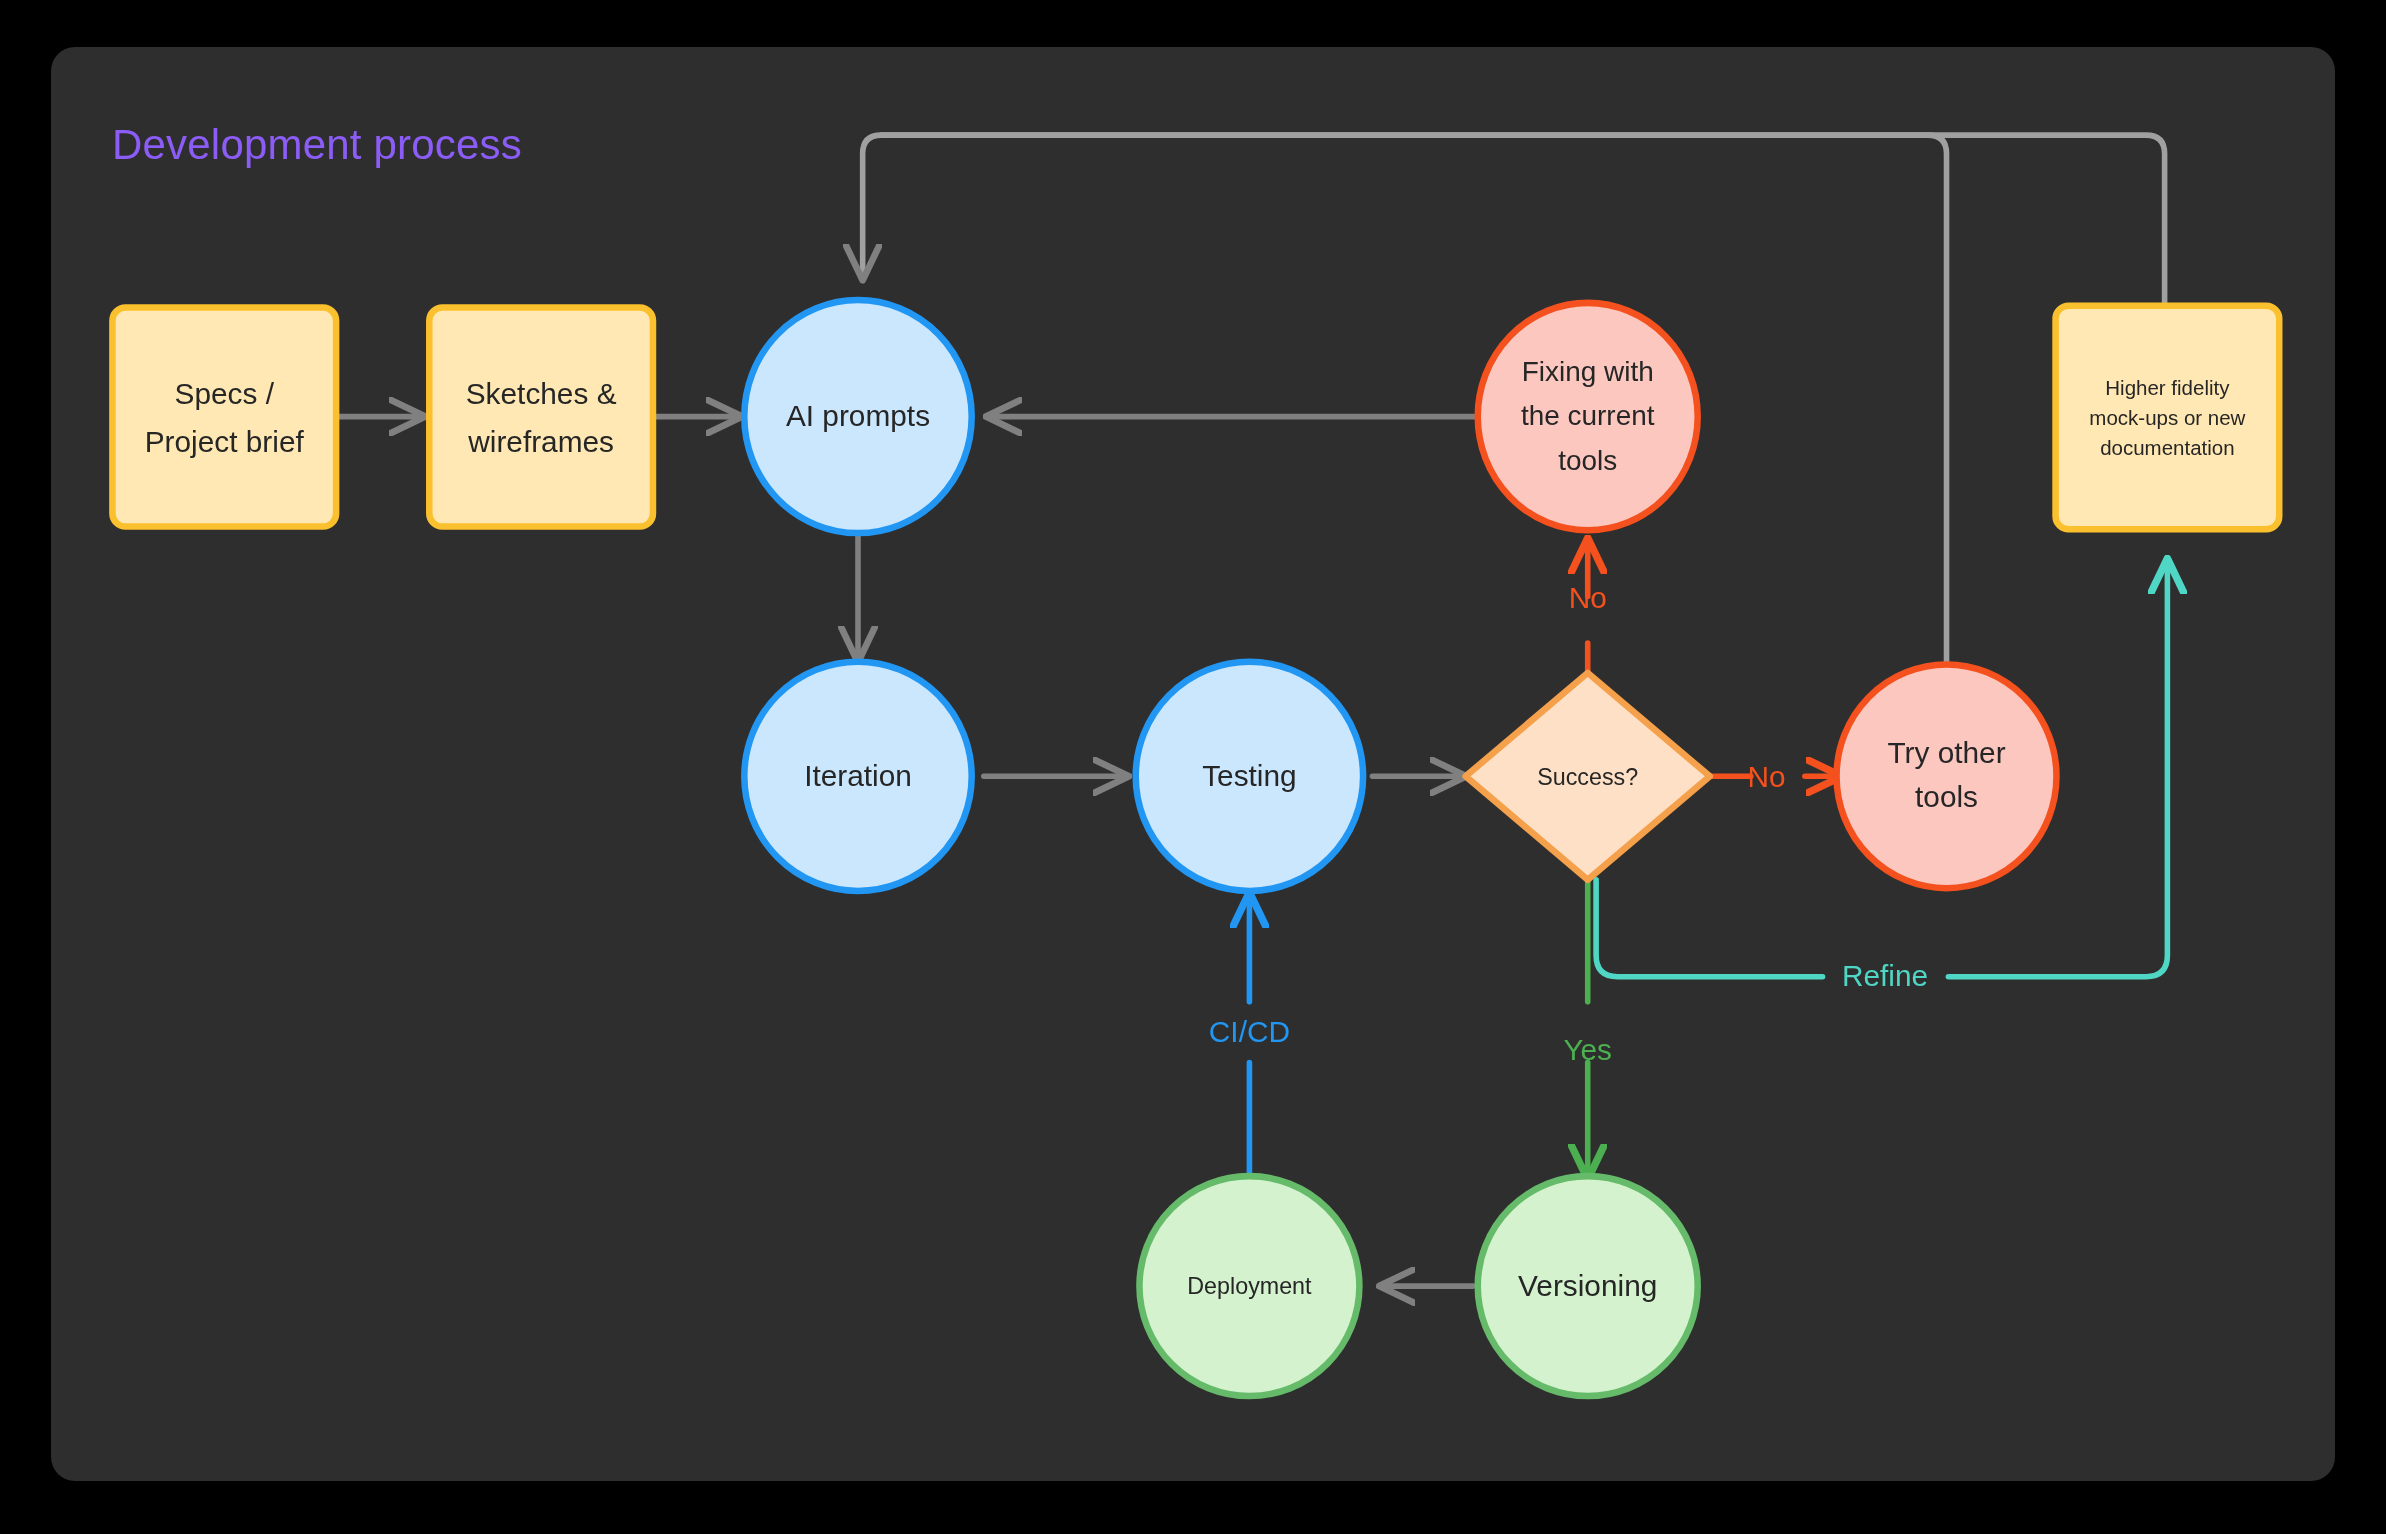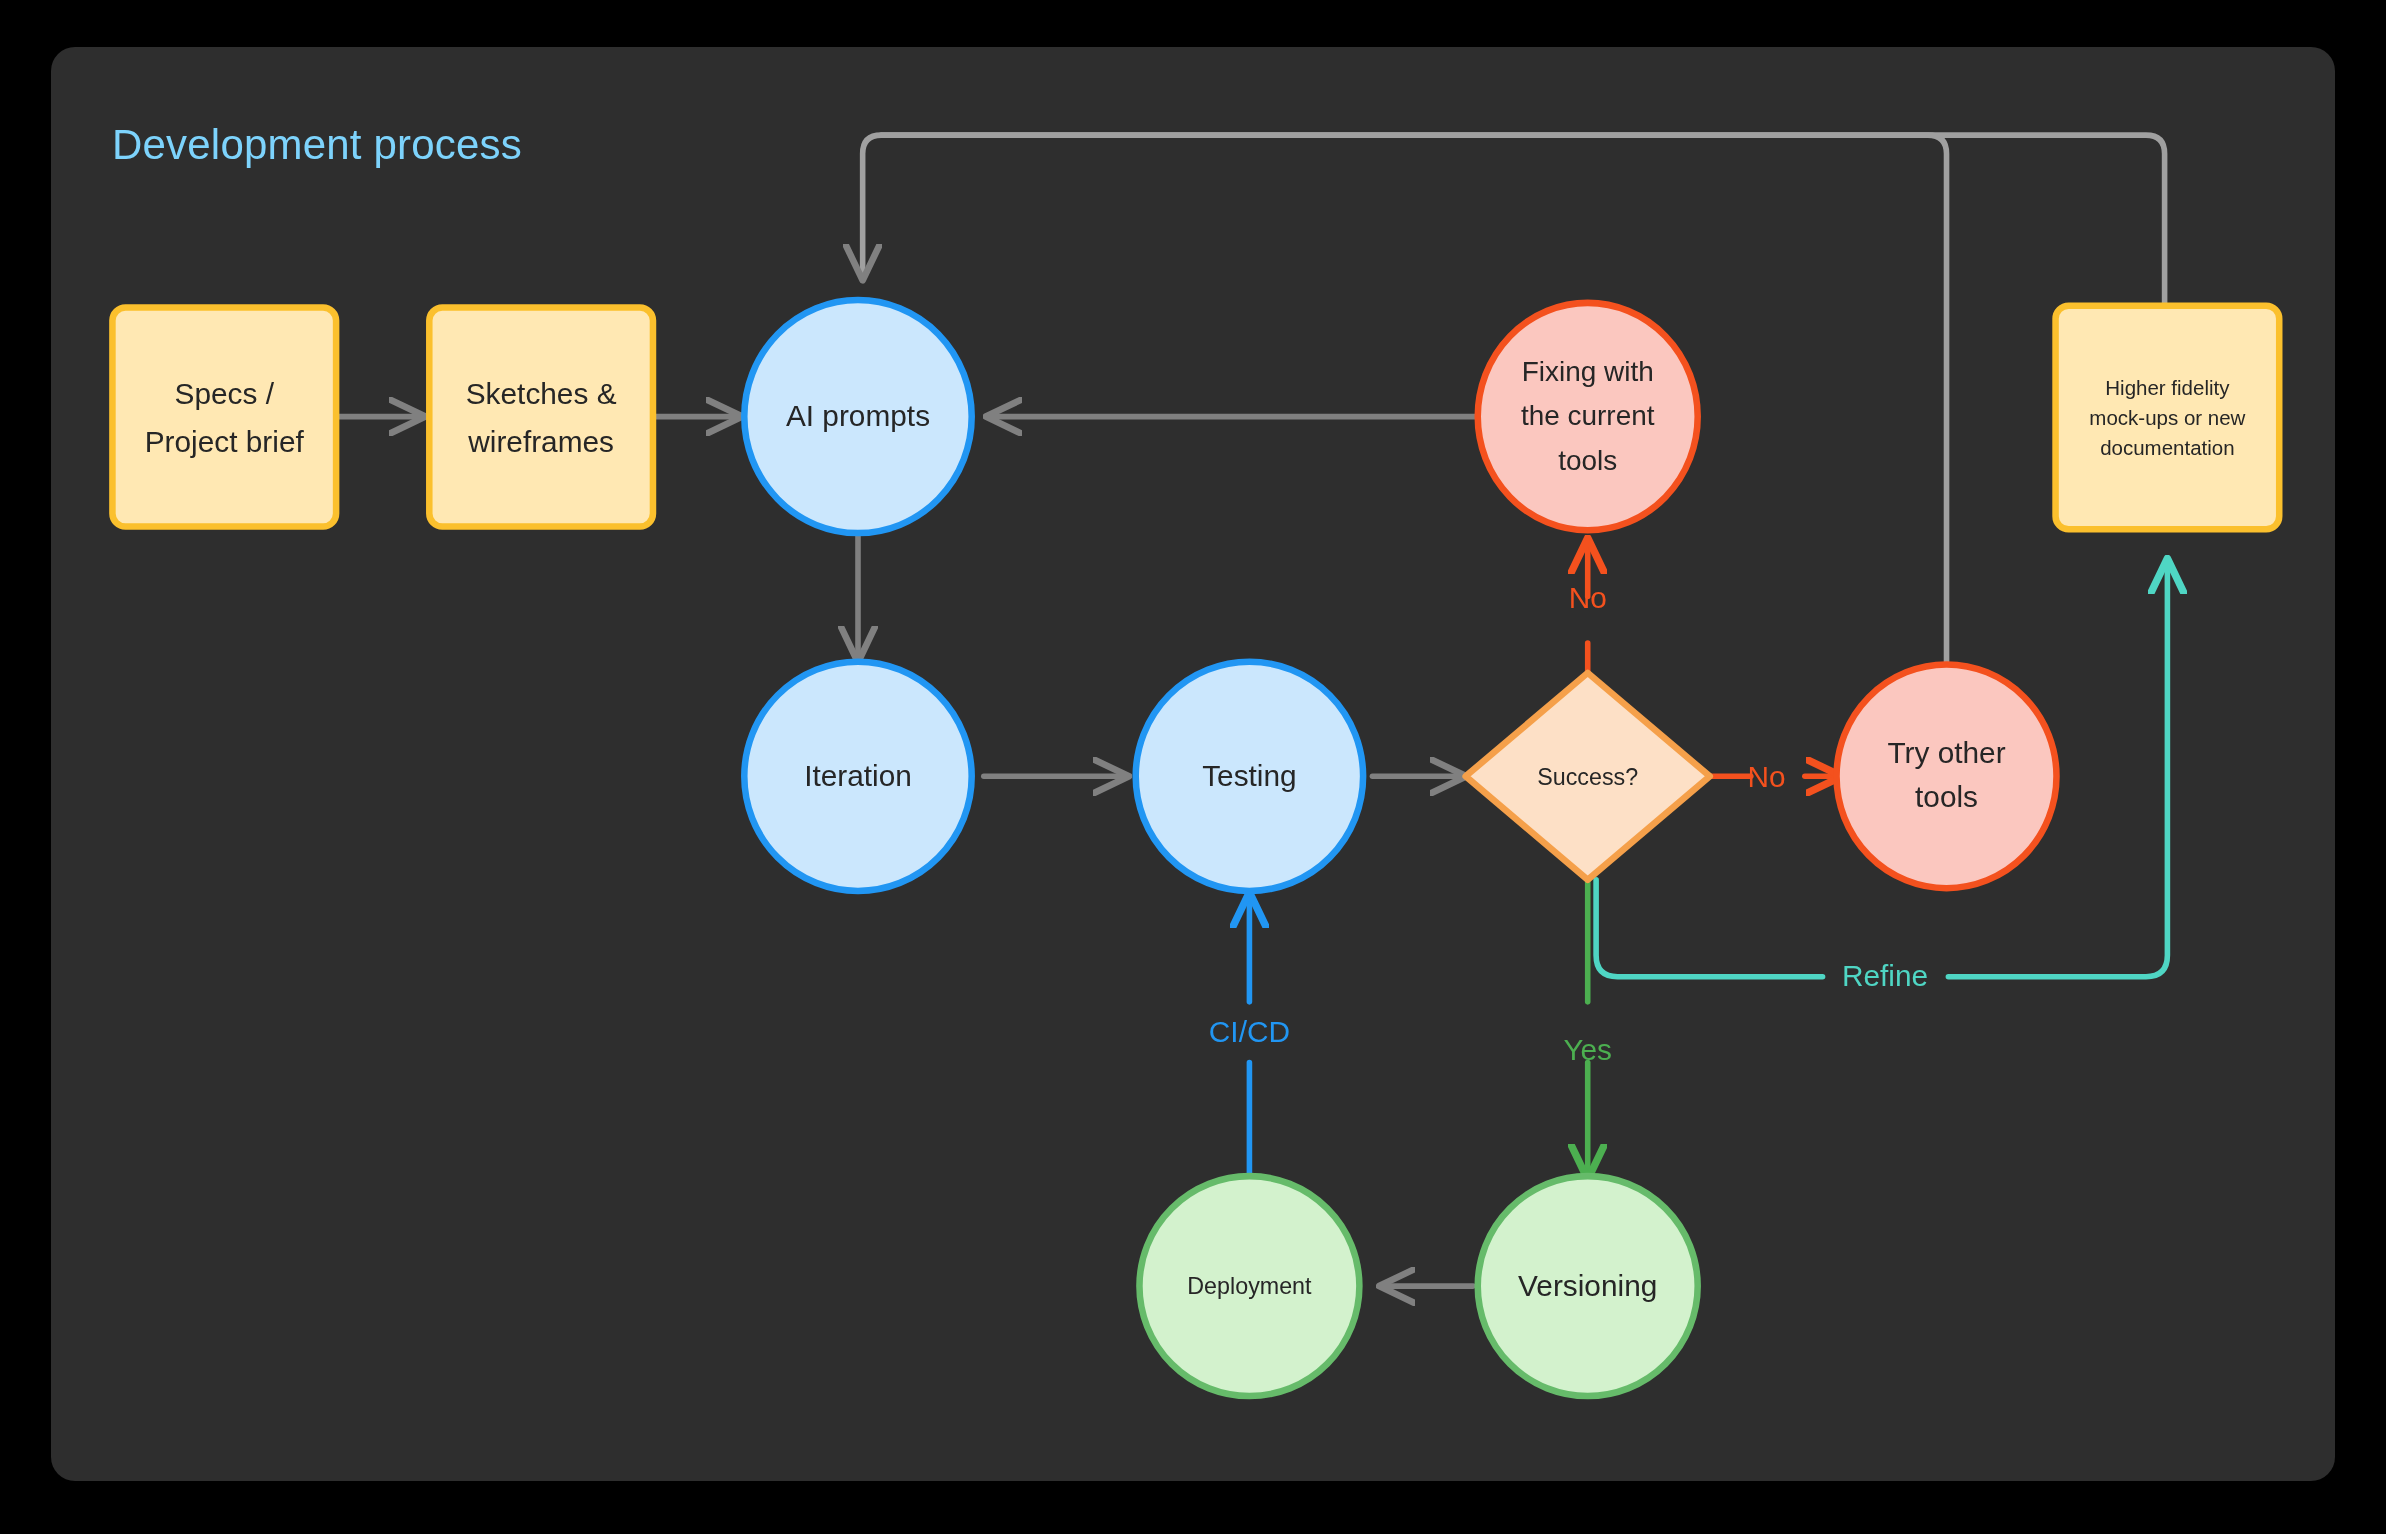--- a/index.html
+++ b/index.html
@@ -25,21 +25,21 @@
     width: 2284px;
     height: 1434px;
     background: #2e2e2e;
     border-radius: 24px;
   }
   #title {
     position: absolute;
     left: 112px;
     top: 121px;
     font-size: 42px;
-    color: #7dd3fc;
+    color: #8b5cf6;
     letter-spacing: 0.2px;
     white-space: nowrap;
   }
   #flow {
     position: absolute;
     left: 0;
     top: 0;
     width: 2387px;
     height: 1534px;
   }

